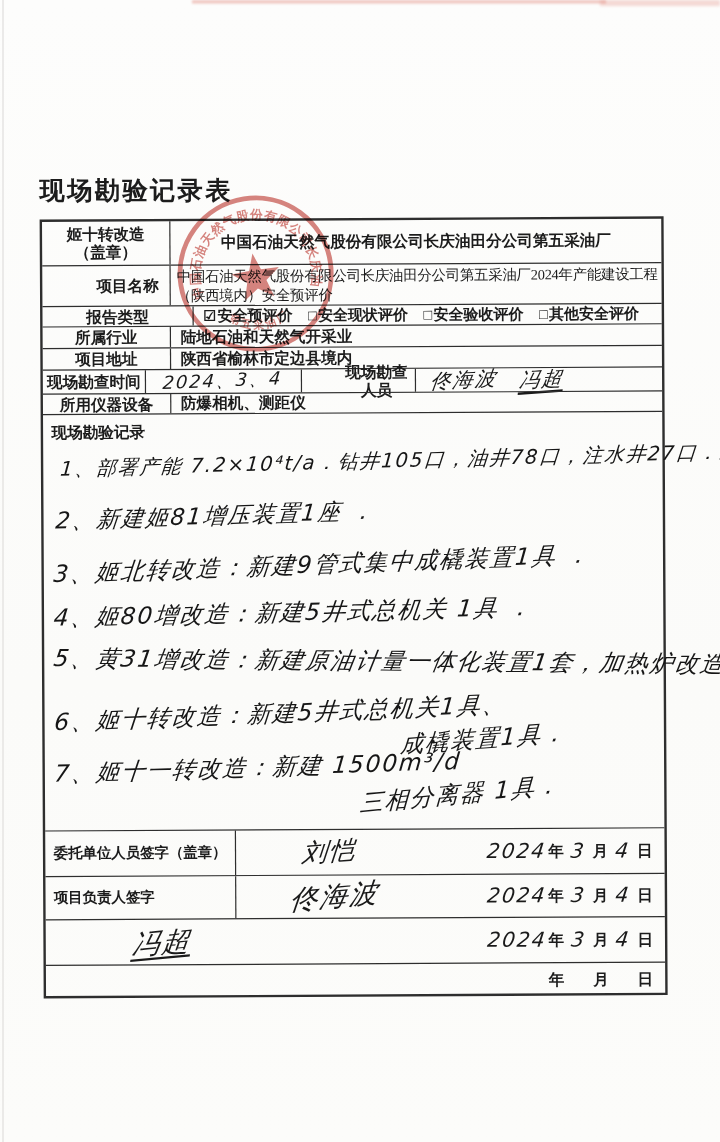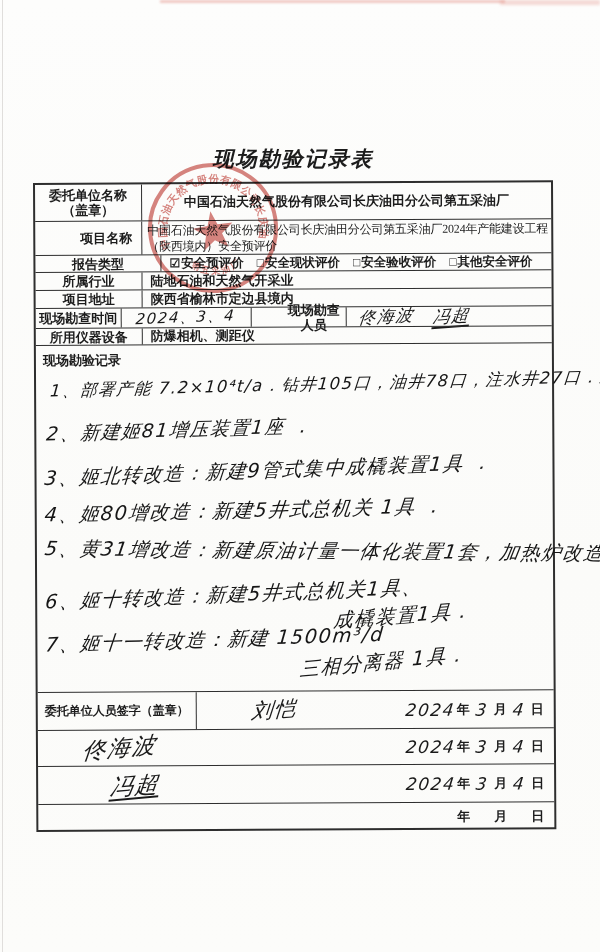--- a/index.html
+++ b/index.html
@@ -12,21 +12,21 @@
     position:relative;width:600px;height:952px;margin:0 auto;
     background:linear-gradient(180deg,#fdfdfc 0%,#fbfbf9 60%,#fcfcfa 100%);
     overflow:hidden;
     font-family:"Liberation Serif","DejaVu Serif",serif;
     color:var(--ink);
   }
   .scan-edge{position:absolute;left:2px;top:0;width:1px;height:100%;background:#e0dedc;}
   .scan-red-a{position:absolute;top:0;left:160px;width:345px;height:3px;background:rgba(226,140,128,.45);filter:blur(1px);}
   .scan-red-b{position:absolute;top:0;left:500px;width:100px;height:5px;background:rgba(228,150,138,.35);filter:blur(1.5px);}
   .doc-number{position:absolute;left:40px;top:115px;font-size:15px;font-weight:bold;letter-spacing:.5px;}
-  .page-title{position:absolute;left:33px;top:145px;width:520px;text-align:center;font-size:21px;font-weight:bold;letter-spacing:2px;font-style:italic;}
+  .page-title{position:absolute;left:33px;top:145px;width:520px;text-align:left;font-size:21px;font-weight:bold;letter-spacing:2px;}
   
   .table{
     position:absolute;left:33px;top:183px;width:520px;height:649px;
     border:2px solid var(--bd);box-sizing:border-box;
     transform:rotate(-0.3deg);transform-origin:top left;
   }
   .row{position:absolute;left:0;width:100%;display:flex;box-sizing:border-box;border-top:1px solid var(--bd);}
   .row.first{border-top:none;}
   .c{box-sizing:border-box;display:flex;align-items:center;}
   .c.rb{border-right:1px solid var(--bd);}
@@ -82,21 +82,21 @@
       </text>
       <text font-size="9" letter-spacing="2" fill="#bf3b33" font-family="DejaVu Sans, sans-serif" font-weight="bold">
         <textPath href="#arcBottom" startOffset="6">第五采油厂</textPath>
       </text>
     </g>
   </svg>
 
   <div class="table">
 
     <div class="row first" style="top:0;height:36px;">
-      <div class="c rb lbl" style="width:107px;">委托单位名称
+      <div class="c rb lbl" style="width:107px;">姬十转改造
 （盖章）</div>
       <div class="c val val-center" style="flex:1;">中国石油天然气股份有限公司长庆油田分公司第五采油厂</div>
     </div>
 
     <div class="row" style="top:36px;height:34px;">
       <div class="c rb lbl" style="width:107px;padding-left:36px;">项目名称</div>
       <div class="c val-wrap" style="flex:1;align-items:center;display:flex;">中国石油天然气股份有限公司长庆油田分公司第五采油厂2024年产能建设工程
 （陕西境内）安全预评价</div>
     </div>
 
@@ -171,20 +171,21 @@
             <span class="u">年</span>
           <span class="num n-month hw">3</span>
             <span class="u">月</span>
           <span class="num n-day hw">4</span>
             <span class="u">日</span>
         </span>
       </div>
     </div>
 
     <div class="row" style="top:545px;height:36px;">
+      <div class="c rb lbl-left" style="width:159px;">项目负责人签字</div>
       <div class="sig-cell">
         <span class="sig-name hw" style="left:45px;top:2px;font-size:23px;transform:skewX(-11deg) rotate(-5deg);">佟海波</span>
         <span class="sig-date">
           <span class="num n-year hw">2024</span>
             <span class="u">年</span>
           <span class="num n-month hw">3</span>
             <span class="u">月</span>
           <span class="num n-day hw">4</span>
             <span class="u">日</span>
         </span>

